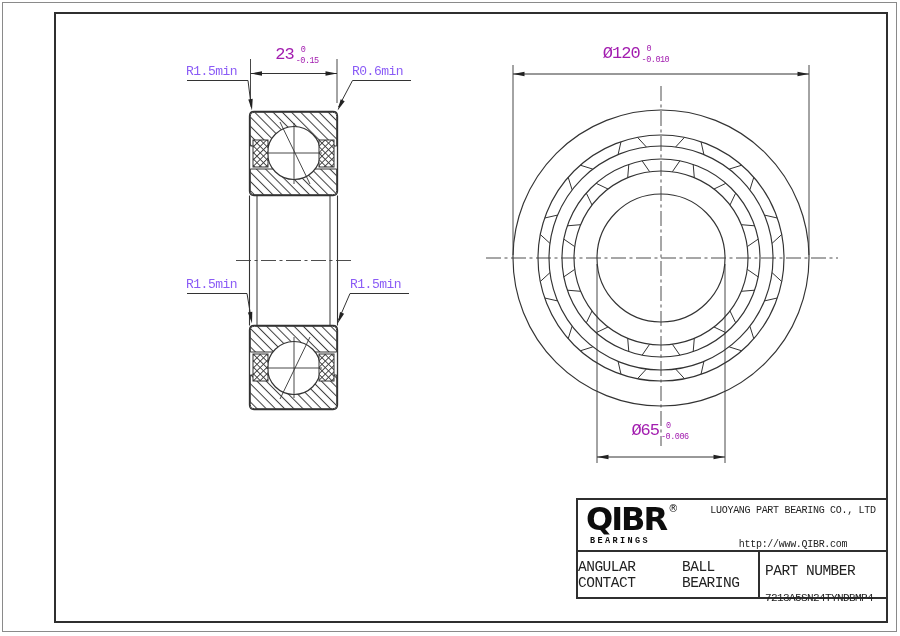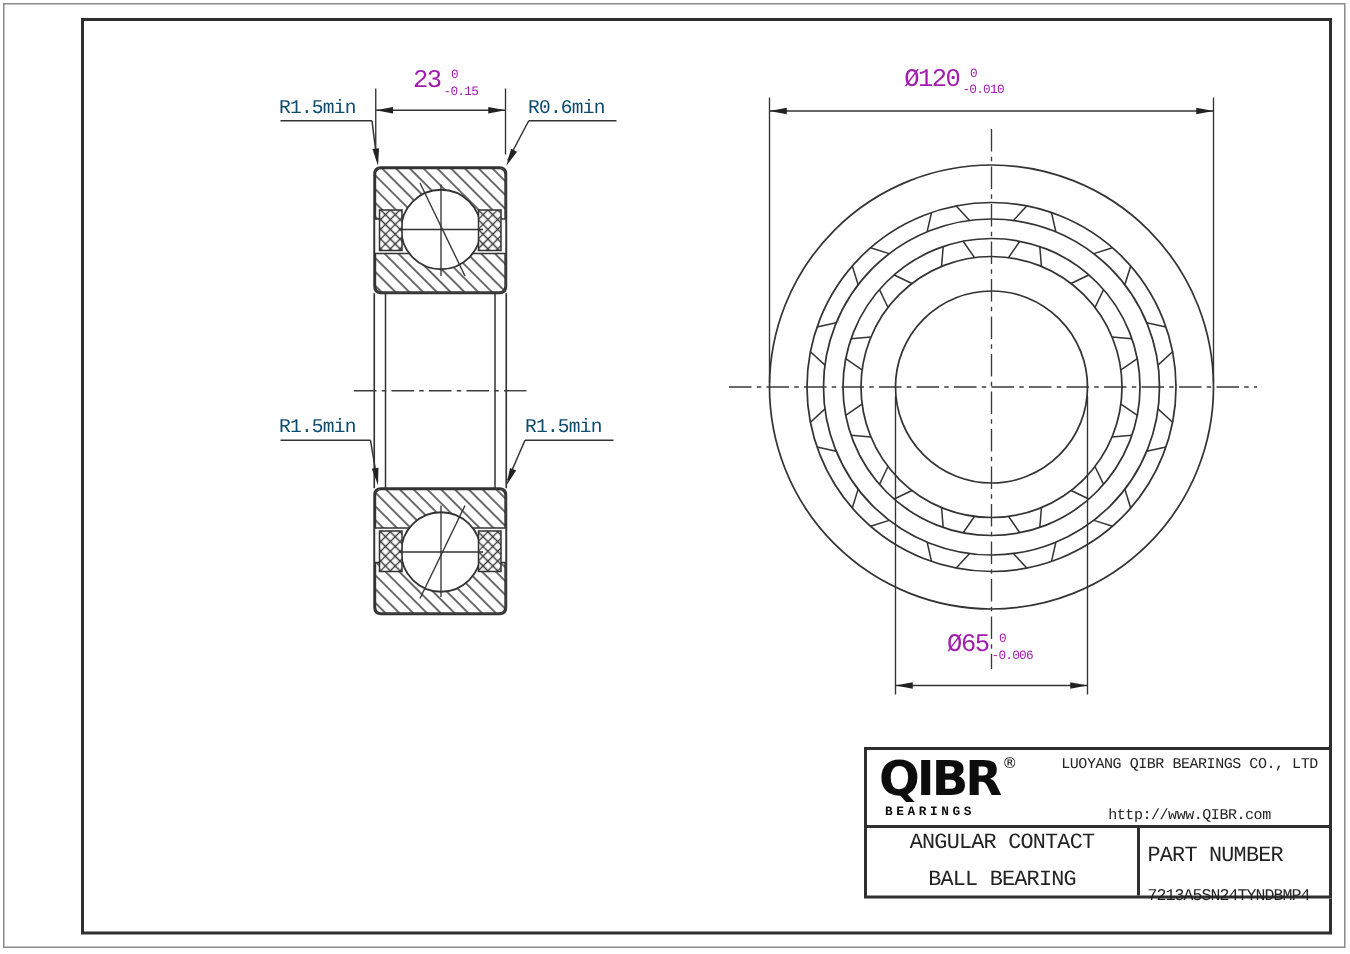--- a/index.html
+++ b/index.html
@@ -13,21 +13,21 @@
     border: 1.5px solid #8a8a8a;
   }
   .inner-frame {
     position: absolute; left: 54px; top: 12px; width: 834px; height: 611px;
     border: 2px solid #2f2f2f;
   }
   svg.cad { position: absolute; left: 0; top: 0; }
 
   .callout {
     position: absolute; font-size: 13px; letter-spacing: -0.5px; white-space: nowrap;
-    color: #0c4a6e;
+    color: #8b5cf6;
   }
   .dim {
     position: absolute; display: flex; align-items: flex-start; white-space: nowrap;
     transform: translateX(-50%); color: #a21caf; justify-content: flex-end;
   }
   .dim .nom { font-size: 17px; line-height: 1; letter-spacing: -1px; }
   .dim .tol { display: flex; flex-direction: column; align-items: flex-start;
               font-size: 8.5px; line-height: 1.25; margin-left: 2px; margin-top: -1px;
               letter-spacing: -0.5px; }
   .dim .tol .u { margin-left: 5px; }
@@ -43,22 +43,22 @@
                letter-spacing: -2px; line-height: 1; color: #0d0d0d; display: inline-block; }
   .logo-reg { font-family: "DejaVu Sans", sans-serif; font-size: 10px; color: #0d0d0d;
               vertical-align: 18px; margin-left: 2px; }
   .logo-sub { font-family: Liberation Mono, monospace; font-weight: 700; font-size: 8.5px;
               letter-spacing: 2.4px; color: #0d0d0d; padding-left: 4px; margin-top: 1px; }
   .tb-company { position: absolute; left: 126px; right: 4px; top: 5px; text-align: center; }
   .tb-company .line1 { font-size: 10px; letter-spacing: -0.3px; }
   .tb-company .line2 { font-size: 10px; letter-spacing: -0.3px; margin-top: 23px; }
   .tb-cell-left {
     position: absolute; left: 0; top: 52px; bottom: 0; width: 180px;
-    display: flex; flex-direction: column; align-items: center; justify-content: center;
-    gap: 9px; font-size: 14.5px; letter-spacing: -0.5px; text-align: center;
+    display: flex; flex-direction: row; align-items: center; justify-content: center;
+    gap: 9px; font-size: 14.5px; letter-spacing: -0.5px;
   }
   .tb-cell-right {
     position: absolute; left: 180px; top: 52px; right: 0; bottom: 0;
     border-left: 2px solid #2f2f2f; padding: 11px 0 0 5px;
   }
   .tb-part-label { font-size: 14.5px; letter-spacing: -0.5px; }
   .tb-part-value { font-size: 11px; letter-spacing: -0.6px; margin-top: 13px; }
 </style>
 </head>
 <body>
@@ -218,21 +218,21 @@
 
   <div class="title-block">
     <div class="tb-row1">
       <div class="tb-logo">
         <div>
           <span class="logo-word">QIBR</span><span class="logo-reg">®</span>
         </div>
         <div class="logo-sub">BEARINGS</div>
       </div>
       <div class="tb-company">
-        <div class="line1">LUOYANG QIBR BEARINGS CO., LTD</div>
+        <div class="line1">LUOYANG PART BEARING CO., LTD</div>
         <div class="line2">http://www.QIBR.com</div>
       </div>
     </div>
     <div class="tb-cell-left">
       <div>ANGULAR CONTACT</div>
       <div>BALL BEARING</div>
     </div>
     <div class="tb-cell-right">
       <div class="tb-part-label">PART NUMBER</div>
       <div class="tb-part-value">7213A5SN24TYNDBMP4</div>

